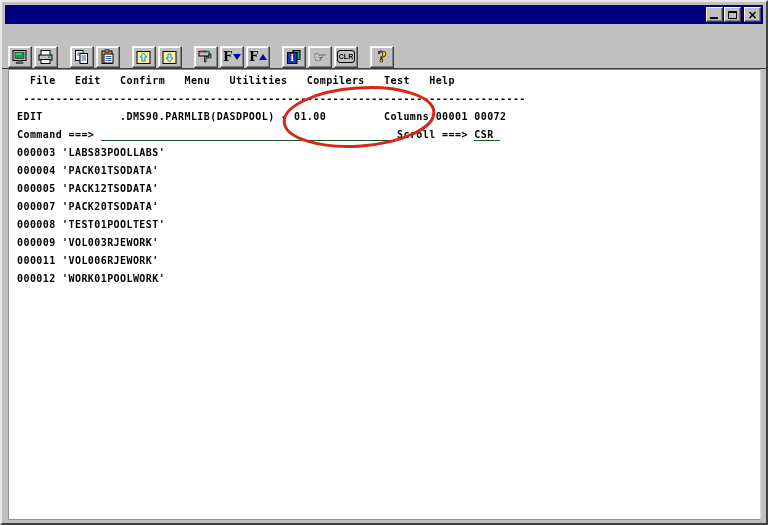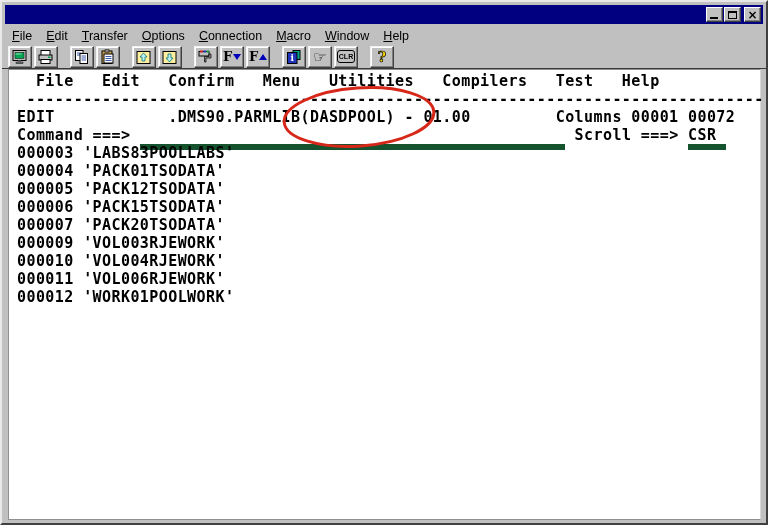--- a/index.html
+++ b/index.html
@@ -26,22 +26,22 @@
   .tbtn{width:24px;height:22px;margin-right:2px;background:#c0c0c0;border:1px solid;border-color:#f2f2f2 #404040 #404040 #f2f2f2;box-shadow:inset -1px -1px 0 #808080,inset 1px 1px 0 #fff;display:flex;align-items:center;justify-content:center;padding:0;}
   .fwrap{display:flex;align-items:center;font:bold 13px "DejaVu Serif",serif;color:#000;}
   .tri{width:0;height:0;margin-left:1px;}
   .tri.down{border-left:4px solid transparent;border-right:4px solid transparent;border-top:6px solid #0000bb;}
   .tri.up{border-left:4px solid transparent;border-right:4px solid transparent;border-bottom:6px solid #0000bb;}
   .clr-box{font:bold 7px/9px "Liberation Sans",sans-serif;border:1px solid #000;border-radius:3px;padding:1px 1px;color:#000;}
   .hand-glyph{font:15px "DejaVu Sans",sans-serif;color:#000;}
   
   .term{position:absolute;left:6px;right:5px;top:67px;bottom:3px;background:#fff;border:1px solid #909090;border-right-color:#d8d8d8;}
   .screen{position:absolute;left:0;top:0;right:0;padding:2px 0 0 8px;}
-  .trow,.oia-row{white-space:pre;font-family:"DejaVu Sans Mono",monospace;font-weight:bold;font-size:15px;letter-spacing:0.42px;line-height:18px;color:#000;}
-  .u{border-bottom:6px solid #14532d;}
+  .trow,.oia-row{white-space:pre;font-family:"DejaVu Sans Mono",monospace;font-weight:bold;font-size:10px;letter-spacing:0.42px;line-height:18px;color:#000;}
+  .u{border-bottom:1px solid #14532d;}
   .obox{outline:2px solid #000;outline-offset:-1px;}
   .oia-row{position:absolute;left:8px;bottom:6px;}
   .overlay{position:absolute;inset:0;pointer-events:none;}
   svg text{user-select:none;}
 </style>
 </head>
 <body>
 
 <div class="window">
 
@@ -50,30 +50,20 @@
         <span class="min-glyph"></span>
       </div>
     <div class="tb-btn">
         <span class="max-glyph"></span>
       </div>
     <div class="tb-btn close">
         <span class="x-glyph">×</span>
       </div>
   </div>
 
-  <div class="menubar" id="menubar">
-      <span class="menu-item">File</span>
-      <span class="menu-item">Edit</span>
-      <span class="menu-item">Transfer</span>
-      <span class="menu-item">Options</span>
-      <span class="menu-item">Connection</span>
-      <span class="menu-item">Macro</span>
-      <span class="menu-item">Window</span>
-      <span class="menu-item">Help</span>
-    </div>
 
   <div class="toolbar">
     <div class="tgroup">
       <button class="tbtn">
         <svg width="18" height="16" viewBox="0 0 18 16">
             <rect x="2" y="1.5" width="13" height="10" fill="#c0c0c0" stroke="#000"></rect>
             <rect x="4" y="3.5" width="9" height="6" fill="#00a651" stroke="#000" stroke-width="0.5"></rect>
             <rect x="4.5" y="4.5" width="6" height="1" fill="#8fe0b0"></rect>
             <rect x="7" y="11.5" width="3" height="1.5" fill="#808080"></rect>
             <rect x="5" y="13" width="7" height="1.5" fill="#808080" stroke="#000" stroke-width="0.5"></rect>
@@ -174,24 +164,23 @@
 
   <div class="term">
     <div class="screen" id="screen">
         <div class="trow"><span>  File   Edit   Confirm   Menu   Utilities   Compilers   Test   Help</span></div>
         <div class="trow"><span> ------------------------------------------------------------------------------</span></div>
         <div class="trow"><span>EDIT            .DMS90.PARMLIB(DASDPOOL) - 01.00         Columns 00001 00072</span></div>
         <div class="trow"><span>Command ===&gt; </span><span class="u">                                             </span><span> Scroll ===&gt; </span><span class="u">CSR </span></div>
         <div class="trow"><span>000003 'LABS83POOLLABS'</span></div>
         <div class="trow"><span>000004 'PACK01TSODATA'</span></div>
         <div class="trow"><span>000005 'PACK12TSODATA'</span></div>
-        <div class="trow"><span>000006 'PACK15TSODATA'</span></div>
         <div class="trow"><span>000007 'PACK20TSODATA'</span></div>
+        <div class="trow"><span>000008 'TEST01POOLTEST'</span></div>
         <div class="trow"><span>000009 'VOL003RJEWORK'</span></div>
-        <div class="trow"><span>000010 'VOL004RJEWORK'</span></div>
         <div class="trow"><span>000011 'VOL006RJEWORK'</span></div>
         <div class="trow"><span>000012 'WORK01POOLWORK'</span></div>
       </div>
 
     <svg class="overlay" width="755" height="453">
       <ellipse cx="350" cy="47" rx="75" ry="29" fill="none" stroke="#d62718" stroke-width="3" transform="rotate(-4 350 47)"></ellipse>
     </svg>
   </div>
 
 </div>

